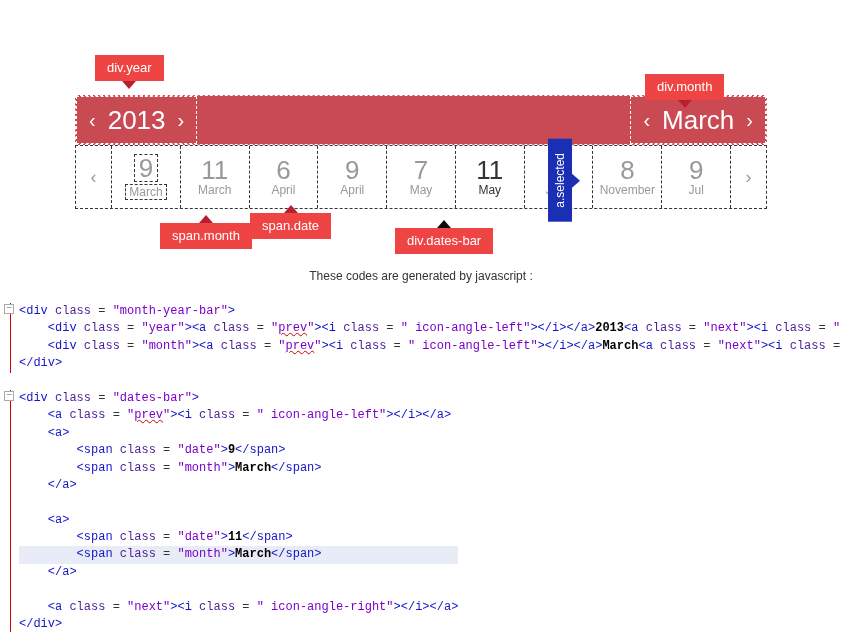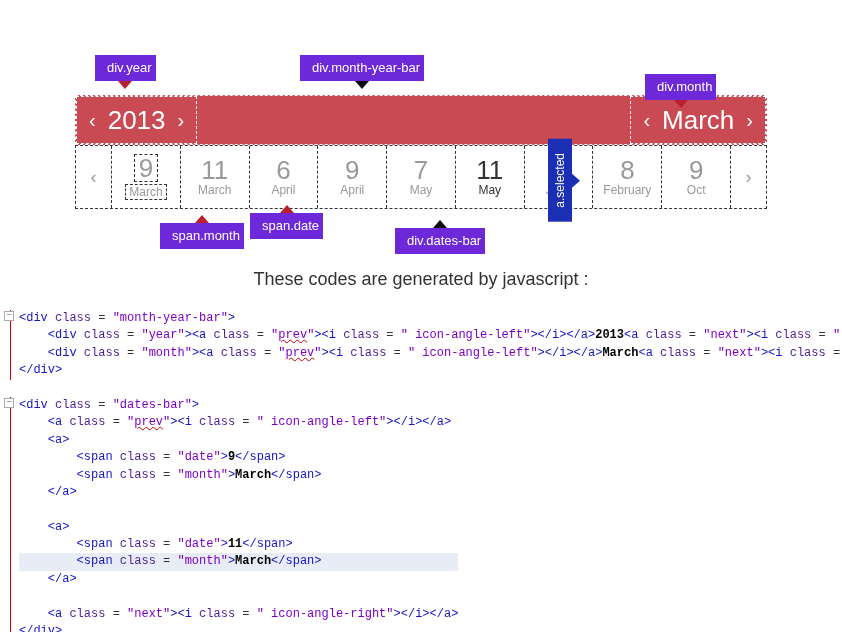--- a/index.html
+++ b/index.html
@@ -66,24 +66,24 @@
   .dates-bar .cell .date { font-size: 26px; font-weight: 300; line-height: 1; }
   .dates-bar .cell .month { font-size: 12px; border: none; padding: 0; color: #999; display:block; height:auto; }
   .dates-bar .cell.selected .date { color: #333; }
   .dates-bar .cell.selected .month { color: #333; }
   .dates-bar .cell.first .date { border: 1px dashed #333; padding: 0 4px; }
   .dates-bar .cell.first .month { border: 1px dashed #333; padding: 0 3px; margin-top:2px;}
   
   
   .callout {
     position: absolute;
-    background: #6d28d9;
+    background: #ef4444;
     color: #fff;
     font-size: 13px;
-    padding: 5px 4px 6px 12px;
+    padding: 5px 12px 6px 12px;
     white-space: nowrap;
   }
   .callout.blue {
     background: #1b2fb5;
     writing-mode: vertical-rl;
     transform: rotate(180deg);
     padding: 14px 5px;
     font-size: 12px;
   }
   .callout::after {
@@ -111,21 +111,21 @@
     border-top: 7px solid transparent;
     border-bottom: 7px solid transparent;
     border-right: 8px solid currentColor;
   }
   .callout.black { color: #0d0d0d; }
   .callout.black { color: #0d0d0d; }
   .callout.redc { color: #b8202f; }
   .callout.bluec { color: #1b2fb5; }
   .callout span { color: #fff; }
 
-  .caption { text-align: center; font-size: 18px; color: #333; margin: 20px 0 20px 0; }
+  .caption { text-align: center; font-size: 12px; color: #333; margin: 20px 0 20px 0; }
   
   
   .code {
     font-family: Consolas, "Courier New", monospace;
     font-size: 12px;
     line-height: 1.45;
     padding: 0 4px 8px 4px;
     white-space: pre;
     color: #333;
     position: relative;
@@ -138,21 +138,20 @@
   .txt { color: #000; font-weight: bold; }
   .hl { background: #e8ecf6; display: inline-block; width: 100%; }
   .wavy { text-decoration: underline wavy #c00; text-decoration-thickness:1px;margin-top:9px;}
 </style>
 </head>
 <body>
 
 <div class="stage">
 
   <div class="callout redc point-down" style="left:95px; top:55px;"><span>div.year</span></div>
-  <div class="callout black point-down" style="left:300px; top:55px;"><span>div.month-year-bar</span></div>
   <div class="callout redc point-down" style="left:645px; top:55px;margin-top:19px;"><span>div.month</span></div>
 
   <div class="month-year-bar" style="margin-top:45px;">
     <div class="year">
       <span class="nav">‹</span>
       <span>2013</span>
       <span class="nav">›</span>
     </div>
     <div class="month">
       <span class="nav">‹</span>
@@ -187,25 +186,25 @@
       <div class="cell selected">
         <span class="date">11</span>
         <span class="month">May</span>
       </div>
       <div class="cell">
         <span class="date">6</span>
         <span class="month">June</span>
       </div>
       <div class="cell">
         <span class="date">8</span>
-        <span class="month">February</span>
+        <span class="month">November</span>
       </div>
       <div class="cell">
         <span class="date">9</span>
-        <span class="month">Oct</span>
+        <span class="month">Jul</span>
       </div>
       <div class="navcell right">›</div>
   </div>
 
   <div class="callout redc point-up" style="left:250px; top:213px;"><span>span.date</span></div>
   <div class="callout redc point-up" style="left:160px; top:223px;"><span>span.month</span></div>
   <div class="callout black point-up" style="left:395px; top:228px;"><span>div.dates-bar</span></div>
   <div class="callout blue bluec point-left" style="left:548px; top:139px;"><span>a.selected</span></div>
 
 </div>

